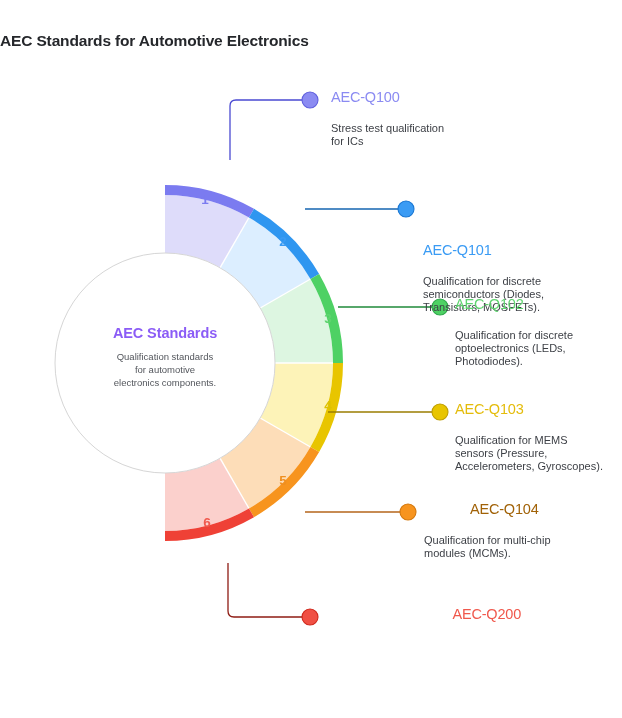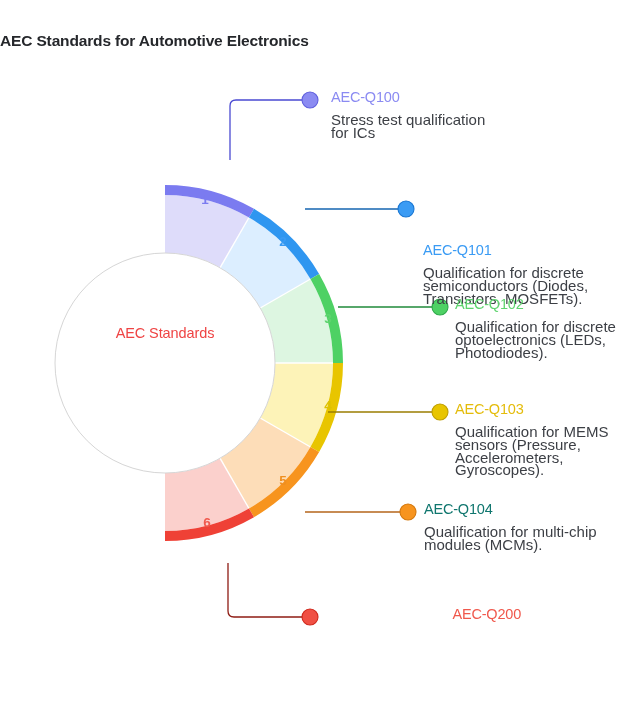--- a/index.html
+++ b/index.html
@@ -40,22 +40,22 @@
   .center-block {
     position: absolute;
     left: 70px;
     top: 325px;
     width: 190px;
     text-align: center;
     pointer-events: none;
   }
   .center-title {
     font-size: 14.5px;
-    font-weight: normal;
-    color: #ef4444;
+    font-weight: bold;
+    color: #8b5cf6;
     letter-spacing: -0.1px;
   }
   .center-sub {
     margin-top: 9px;
     font-size: 9.5px;
     line-height: 13px;
     color: #53565c;
   }
 
   
@@ -63,22 +63,22 @@
     position: absolute;
   }
   .legend-title {
     font-size: 14.5px;
     font-weight: normal;
     letter-spacing: -0.2px;
     white-space: nowrap;
     line-height: 16px;
   }
   .legend-desc {
-    margin-top: 9px;
-    font-size: 15px;
+    margin-top: 17px;
+    font-size: 11px;
     line-height: 12.8px;
     color: #3c3f45;
     white-space: pre-line;
   }
 
   .seg-num {
     position: absolute;
     font-size: 13.5px;
     font-weight: bold;
     text-align: center;
@@ -143,20 +143,23 @@
 
 <div class="seg-num" style="left:190px; top:192px; color:#7b7bf0;">1</div>
 <div class="seg-num" style="left:268px; top:234px; color:#3a9bf4;">2</div>
 <div class="seg-num" style="left:313px; top:311px; color:#5fd46f;">3</div>
 <div class="seg-num" style="left:313px; top:398px; color:#ddc100;">4</div>
 <div class="seg-num" style="left:268px; top:473px; color:#ef8f21;">5</div>
 <div class="seg-num" style="left:192px; top:515px; color:#f0594d;">6</div>
 
 <div class="center-block">
   <div class="center-title">AEC Standards</div>
+  <div class="center-sub" style="white-space: pre-line;">Qualification standards
+for automotive
+electronics components.</div>
 </div>
 
 <div class="legend-item" style="left:331px; top:89px; width:200px;">
   <div class="legend-title" style="color:#8b8bf2;">AEC-Q100</div>
   <div class="legend-desc">Stress test qualification
 for ICs</div>
 </div>
 
 <div class="legend-item" style="left:423px; top:198px; width:190px;">
   <div class="legend-title" style="color:#3a9bf4;margin-top:44px;">AEC-Q101</div>
@@ -173,20 +176,20 @@
 </div>
 
 <div class="legend-item" style="left:455px; top:401px; width:175px;">
   <div class="legend-title" style="color:#e4bc0b;">AEC-Q103</div>
   <div class="legend-desc">Qualification for MEMS
 sensors (Pressure,
 Accelerometers, Gyroscopes).</div>
 </div>
 
 <div class="legend-item" style="left:424px; top:501px; width:185px;">
-  <div class="legend-title" style="color:#0f766e;">AEC-Q104</div>
+  <div class="legend-title" style="color:#a16207;margin-left:46px;">AEC-Q104</div>
   <div class="legend-desc">Qualification for multi-chip
 modules (MCMs).</div>
 </div>
 
 <div class="legend-item" style="left:331px; top:606px; width:190px;text-align:right;">
   <div class="legend-title" style="color:#f0584c;">AEC-Q200</div>
 </div>
 
 </body></html>

